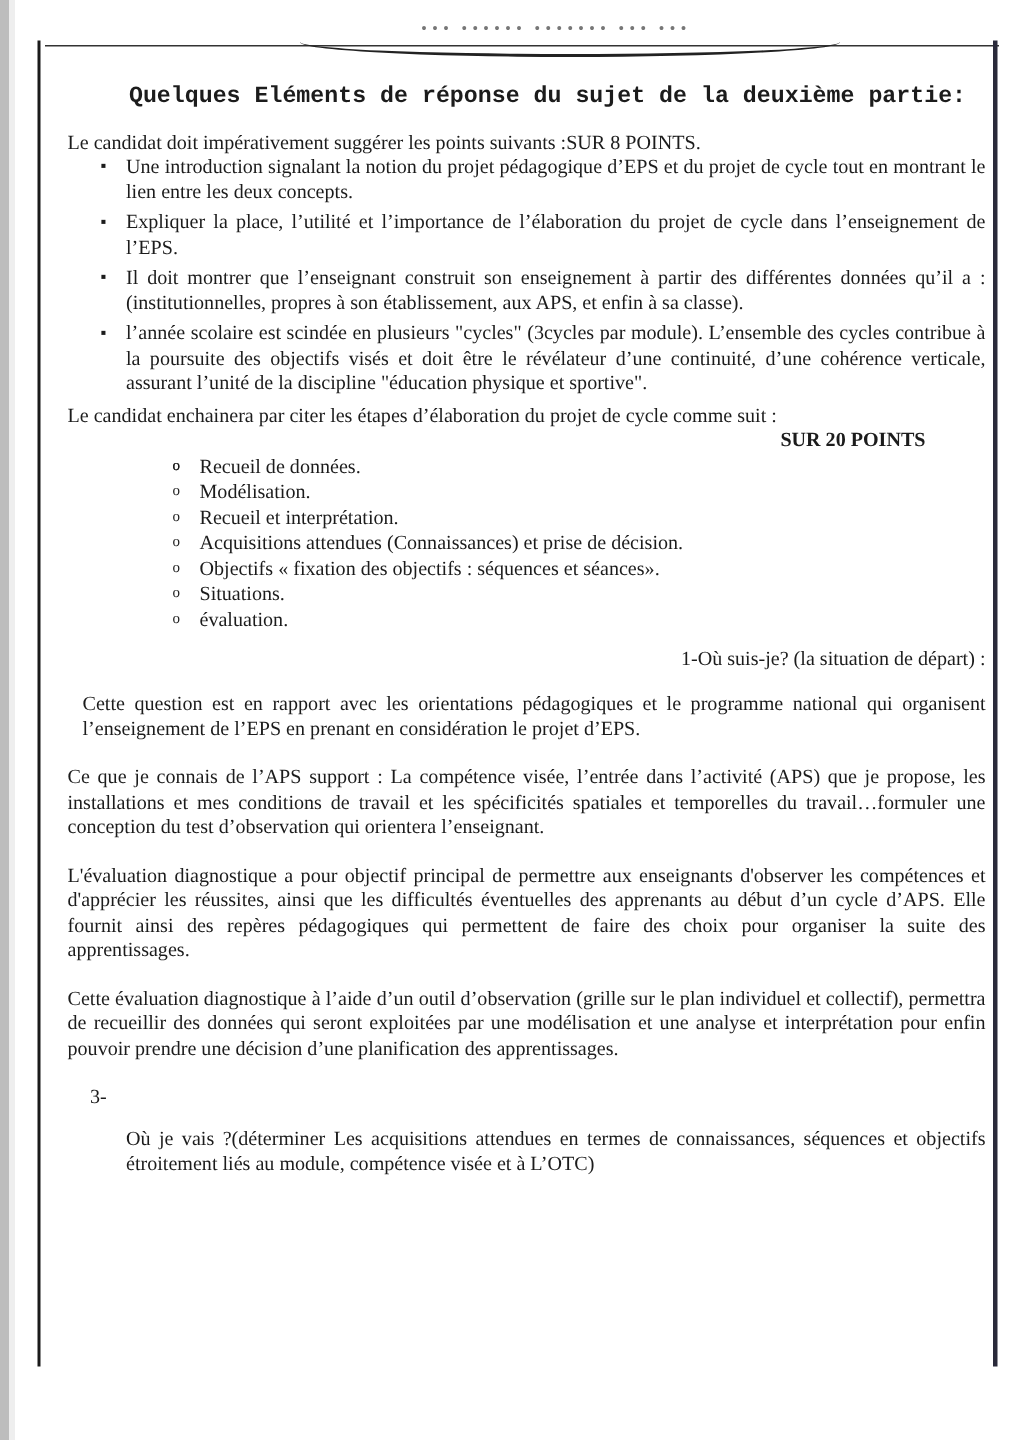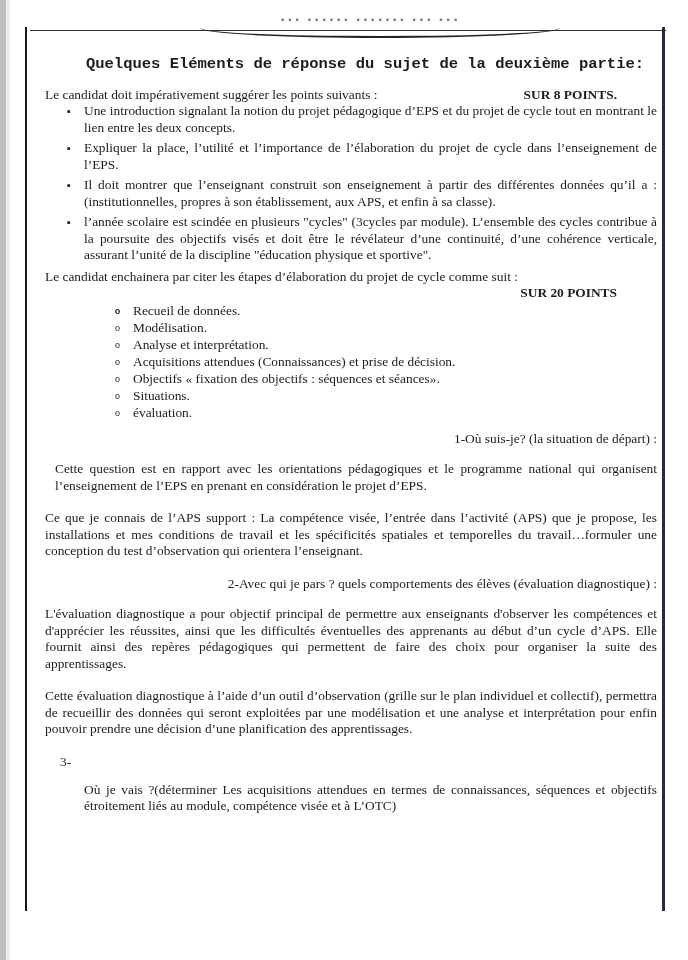--- a/index.html
+++ b/index.html
@@ -74,25 +74,24 @@
   .title {
     text-align: center;
     font-weight: bold;
     font-size: 15.5px;
     margin: 0 0 14px 0;
     padding-left: 28px;
     font-family: Liberation Mono, monospace;
   }
   .row-with-points {
     display: flex;
-    justify-content: space-between;
-    gap: 24px;
+    justify-content: flex-start;
   }
   .points {
-    font-weight: bold;
+    font-weight: normal;
     margin-right: 40px;
   }
   ul.bullets {
     list-style: none;
     margin: 0 0 5px 0;
     padding: 0 0 0 22px;
   }
   ul.bullets li {
     position: relative;
     padding-left: 17px;
@@ -187,37 +186,34 @@
     </li>
   </ul>
 
   <p>Le candidat enchainera par citer les étapes d’élaboration du projet de cycle comme suit :</p>
   <div class="points-right">SUR 20 POINTS</div>
 
   <ul class="circles">
     <li><span class="circle">o</span></li>
     <li><span class="circle">o</span><span>Recueil de données.</span></li>
     <li><span class="circle">o</span><span>Modélisation.</span></li>
-    <li><span class="circle">o</span><span>Analyse et interprétation.</span></li>
+    <li><span class="circle">o</span><span>Recueil et interprétation.</span></li>
     <li><span class="circle">o</span><span>Acquisitions attendues (Connaissances) et prise de décision.</span></li>
     <li><span class="circle">o</span><span>Objectifs « fixation des objectifs : séquences et séances».</span></li>
     <li><span class="circle">o</span><span>Situations.</span></li>
     <li><span class="circle">o</span><span>évaluation.</span></li>
   </ul>
 
 
   <div class="q">
     <span class="num">1-</span><span>Où suis-je? (la situation de départ) :</span>
   </div>
   <p class="q-answer"> Cette question est en rapport avec les orientations pédagogiques et le programme national qui organisent l’enseignement de l’EPS en prenant en considération le projet d’EPS.</p>
   <p class="para">Ce que je connais de l’APS support : La compétence visée, l’entrée dans l’activité (APS) que je propose, les installations et mes conditions de travail et les spécificités spatiales et temporelles du travail…formuler une conception du test d’observation qui orientera l’enseignant.</p>
 
-  <div class="q">
-    <span class="num">2-</span><span>Avec qui je pars ? quels comportements des élèves (évaluation diagnostique) :</span>
-  </div>
   <p class="para"> L'évaluation diagnostique a pour objectif principal de permettre aux enseignants d'observer les compétences et d'apprécier les réussites, ainsi que les difficultés éventuelles des apprenants au début d’un cycle d’APS. Elle fournit ainsi des repères pédagogiques qui permettent de faire des choix pour organiser la suite des apprentissages.</p>
   <p class="para">Cette évaluation diagnostique à l’aide d’un outil d’observation (grille sur le plan individuel et collectif), permettra de recueillir des données qui seront exploitées par une modélisation et une analyse et interprétation pour enfin pouvoir prendre une décision d’une planification des apprentissages.</p>
 
   <div class="q3">
     <span class="num">3-</span>
     <span class="txt">Où je vais ?(déterminer Les acquisitions attendues en termes de connaissances, séquences et objectifs étroitement liés au module, compétence visée et à L’OTC)</span>
   </div>
 
 </div>
 

